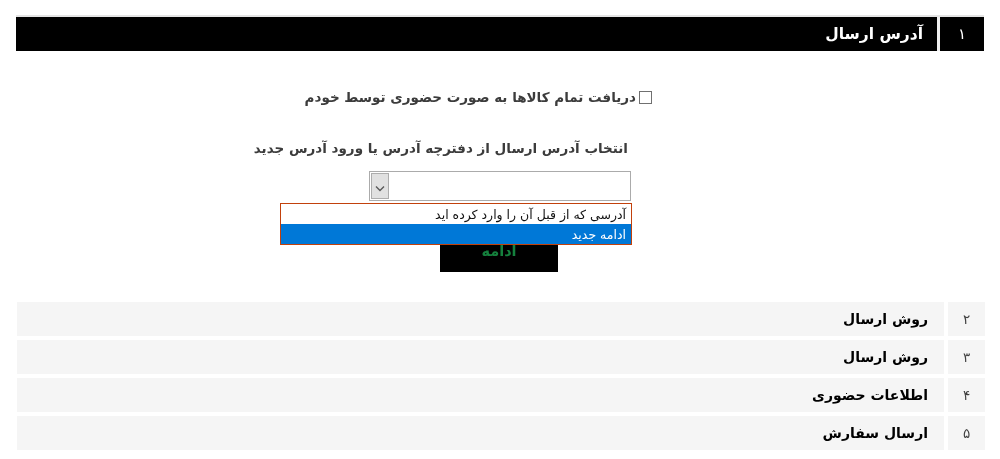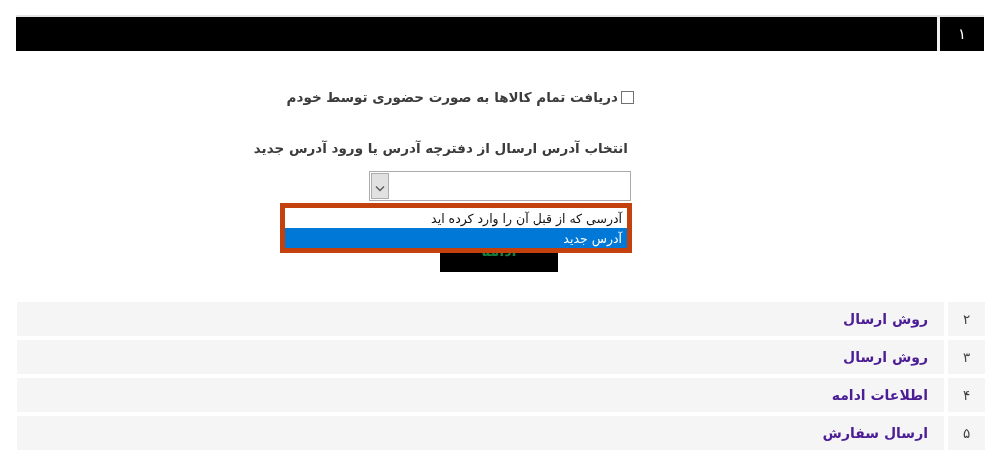--- a/index.html
+++ b/index.html
@@ -35,21 +35,21 @@
     display: flex; align-items: center;
     padding: 0 14px;
     font-size: 15.5px;
     font-weight: 700;
     letter-spacing: .2px;
   }
 
   
   .pickup-row {
     position: absolute;
-    top: 86px; right: 366px;
+    top: 86px; right: 348px;
     height: 22px;
     display: flex; align-items: center; gap: 3px;
   }
   .checkbox {
     width: 13px; height: 13px;
     border: 1px solid #707070;
     background: #fff;
     display: inline-block;
     flex: 0 0 auto;
   }
@@ -94,21 +94,21 @@
     font-size: 13px; color: #222;
     overflow: hidden; white-space: nowrap;
   }
 
   
   .dropdown-panel {
     position: absolute;
     top: 203px; right: 368px;
     width: 352px;
     background: #fff;
-    border: 5px solid #c2410c;
+    border: 1px solid #c2410c;
     z-index: 5;
   }
   .dropdown-option {
     height: 20px;
     display: flex; align-items: center;
     padding: 0 5px;
     font-size: 12.5px;
     color: #111;
     white-space: nowrap;
     cursor: default;
@@ -157,31 +157,32 @@
     color: #3f3f3f;
     flex: 0 0 auto;
   }
   .step-row .label-cell {
     flex: 1 1 auto;
     background: var(--row_bg, #f5f5f5);
     display: flex; align-items: center;
     padding-right: 16px;
     font-size: 14px;
     font-weight: 600;
-    color: #4c1d95;
+    color: #000000;
   }
 </style>
 </head>
 <body>
 
 <div id="screen">
 
   <div class="step-header">
     <div class="num-cell">۱</div>
     <div class="v-divider"></div>
+    <div class="title">آدرس ارسال</div>
   </div>
 
   <div class="pickup-row">
     <span class="checkbox"></span>
     <span class="cb-label">دریافت تمام کالاها به صورت حضوری توسط خودم</span>
   </div>
 
   <div class="select-label">انتخاب آدرس ارسال از دفترچه آدرس یا ورود آدرس جدید</div>
 
   <div class="select-box">
@@ -190,37 +191,37 @@
       <span>
         <svg width="10" height="7" viewBox="0 0 10 7">
             <polyline points="1,1.5 5,5.5 9,1.5" fill="none" stroke="#5a5a5a" stroke-width="1.4"></polyline>
           </svg>
       </span>
     </span>
   </div>
 
   <div class="dropdown-panel">
     <div class="dropdown-option">آدرسی که از قبل آن را وارد کرده اید</div>
-    <div class="dropdown-option highlighted">آدرس جدید</div>
+    <div class="dropdown-option highlighted">ادامه جدید</div>
   </div>
 
   <button class="continue-btn">ادامه</button>
 
   <div class="steps-list">
     <div class="step-row">
       <div class="num-cell">۲</div>
       <div class="label-cell">روش ارسال</div>
     </div>
     <div class="step-row">
       <div class="num-cell">۳</div>
       <div class="label-cell">روش ارسال</div>
     </div>
     <div class="step-row">
       <div class="num-cell">۴</div>
-      <div class="label-cell">اطلاعات ادامه</div>
+      <div class="label-cell">اطلاعات حضوری</div>
     </div>
     <div class="step-row">
       <div class="num-cell">۵</div>
       <div class="label-cell">ارسال سفارش</div>
     </div>
   </div>
 
 </div>
 
 </body></html>

